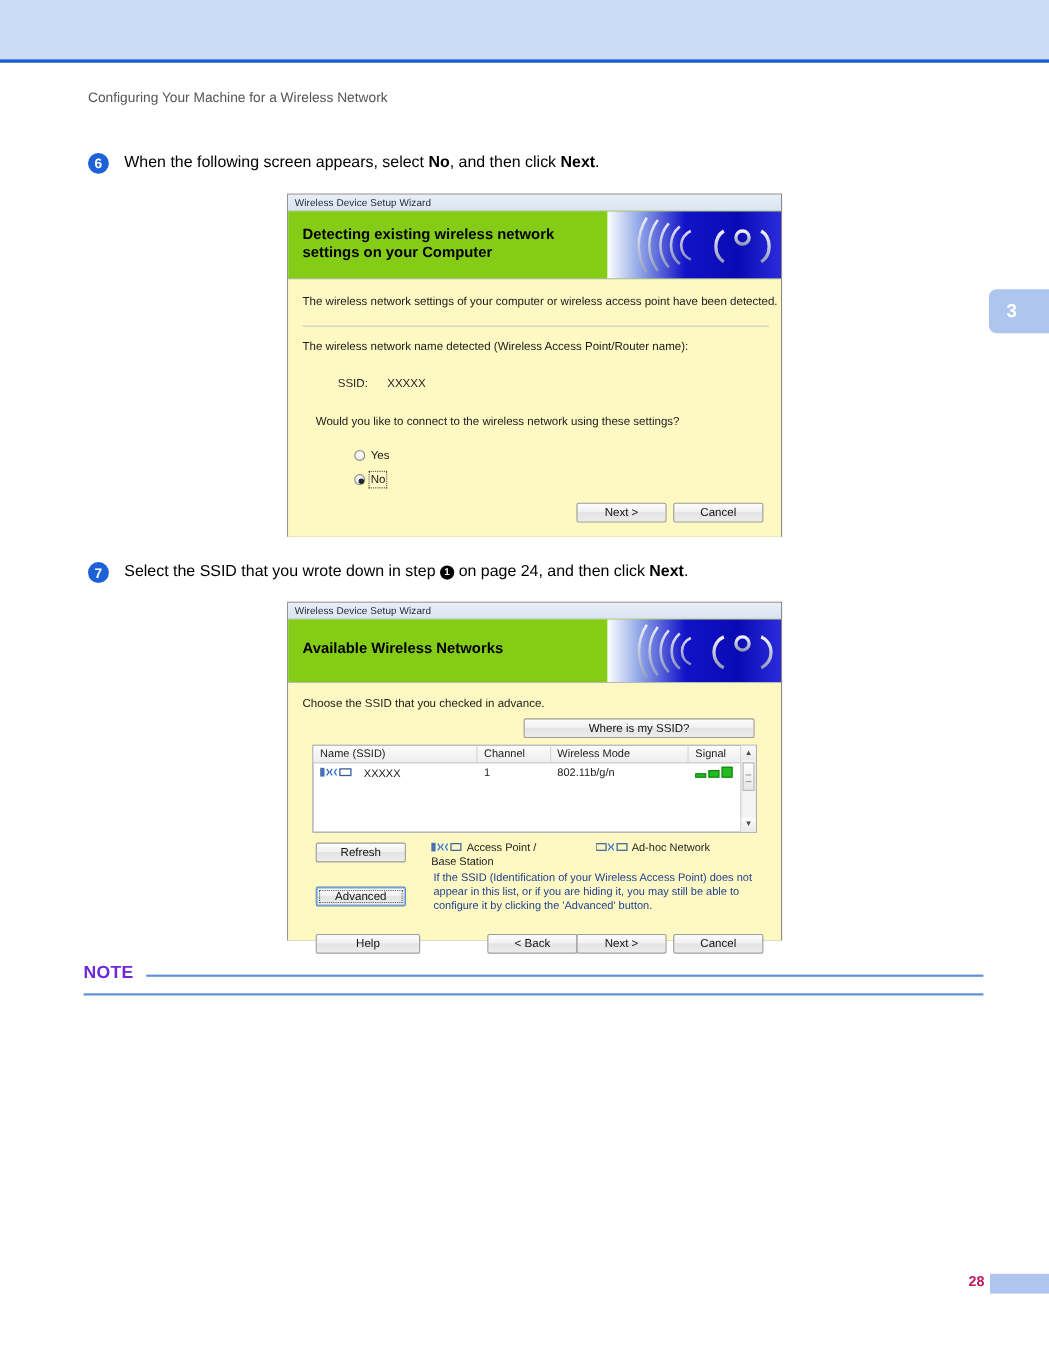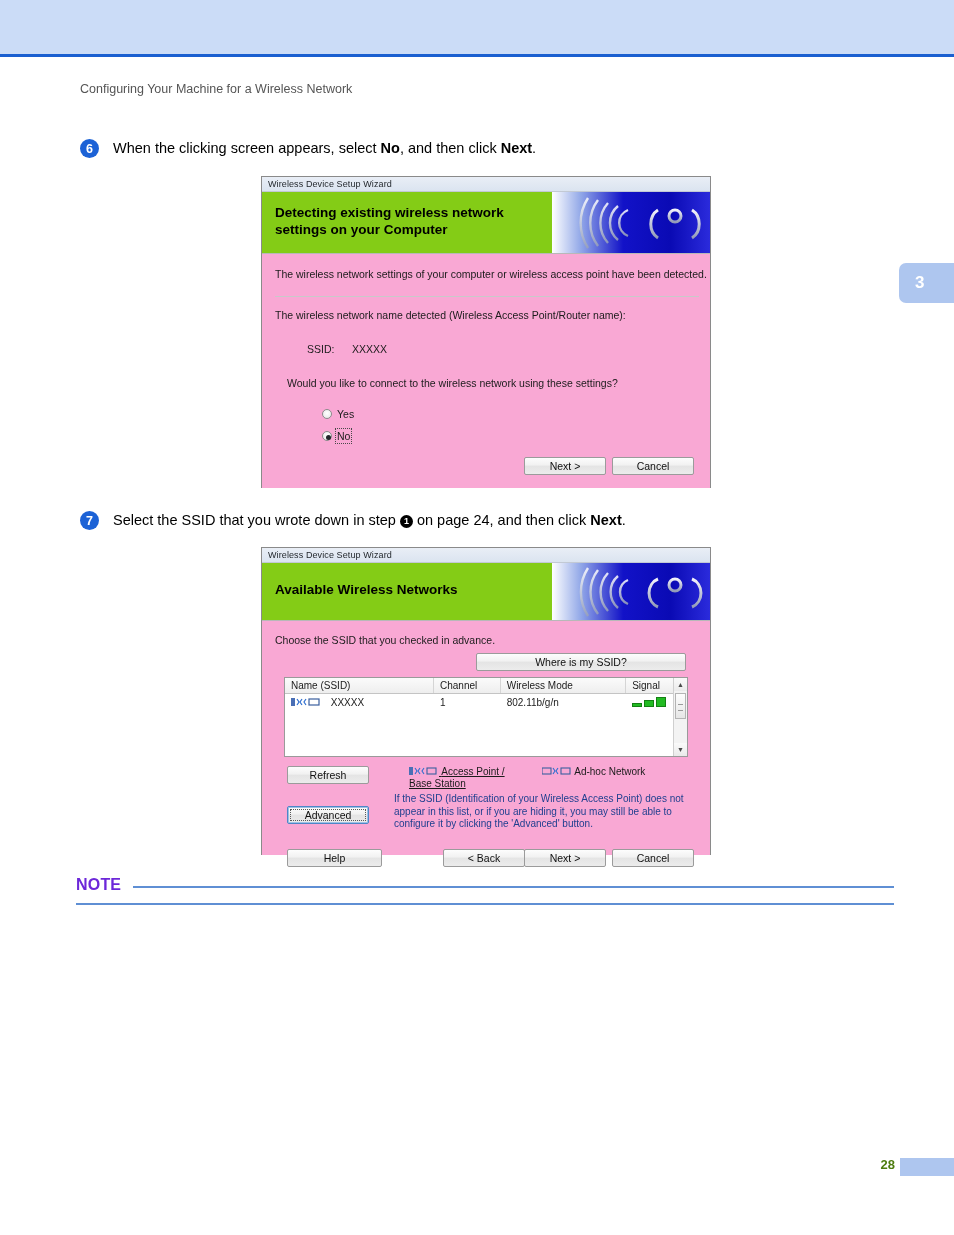--- a/index.html
+++ b/index.html
@@ -29,21 +29,21 @@
     display: flex; align-items: center; justify-content: flex-start;
     padding-left: 16px;
   }
   .footer-bar {
     position: absolute; left: 900px; top: 1158px;
     width: 54px; height: 18px; background: #aec6ef;
   }
   .footer-page {
     position: absolute; left: 855px; top: 1157px;
     width: 40px; text-align: right;
-    font-size: 13px; font-weight: bold; color: #4d7c0f;
+    font-size: 13px; font-weight: bold; color: #be185d;
   }
   .running-head {
     position: absolute; left: 80px; top: 82px;
     font-size: 12.5px; color: #555555;
   }
 
   
   .step { position: absolute; left: 80px; }
   .step-num {
     position: absolute; left: 0; top: 1px;
@@ -87,21 +87,21 @@
     overflow: hidden;
   }
   .dlg-banner .banner-title {
     position: absolute; left: 13px; top: 12px;
     font-size: 13.5px; font-weight: bold; color: #000;
     line-height: 17px; z-index: 3;
   }
   .banner-art {
     position: absolute; right: 0; top: 0; height: 62px; width: 158px;
   }
-  .dlg-body { position: relative; background: #f9a8d4; }
+  .dlg-body { position: relative; background: #fef9c3; }
   .dlg-text {
     position: absolute; font-size: 10.5px; color: #1b1b1b;
   }
   .hr-line {
     position: absolute; height: 1px; background: #c9c9c9;
   }
 
   
   .radio-row { position: absolute; display: flex; align-items: center; }
   .radio-dot {
@@ -220,21 +220,21 @@
 <div class="chapter-tab">
   <span>3</span>
 </div>
 
 <div class="footer-bar"></div>
 <div class="footer-page">28</div>
 
 <div class="step" style="top:138px;">
   <div class="step-num">6</div>
   <div class="step-text">
-    <span>When the clicking screen appears, select </span><b>No</b><span>, and then click </span><b>Next</b><span>.</span>
+    <span>When the following screen appears, select </span><b>No</b><span>, and then click </span><b>Next</b><span>.</span>
   </div>
 </div>
 
 <div class="dialog" style="left:261px; top:176px; width:450px; height:312px;">
 
   <div class="dlg-titlebar">Wireless Device Setup Wizard</div>
 
   <div class="dlg-banner">
     <div class="banner-title">
       <div>Detecting existing wireless network</div>
@@ -384,21 +384,21 @@
       <div class="lb-scroll">
         <div class="arrow up">▲</div>
         <div class="thumb"></div>
         <div class="arrow down">▼</div>
       </div>
     </div>
 
     <div class="winbtn" style="left:25px; top:145px; width:82px;">Refresh</div>
     <div class="winbtn focusring" style="left:25px; top:173px; width:82px;margin-top:12px;">Advanced</div>
 
-    <div class="legend" style="left:147px; top:145px; width:120px;text-decoration:underline;">
+    <div class="legend" style="left:130px; top:145px; width:120px;">
       <span>
         <svg width="30" height="9" viewBox="0 0 30 9" style="vertical-align:-1px;">
           <rect x="0" y="0" width="4" height="8" fill="#4a6fb5"></rect>
           <path d="M6 1 L8 4 L6 7" stroke="#2f6fd0" stroke-width="1.1" fill="none"></path>
           <path d="M11 1 L9 4 L11 7" stroke="#2f6fd0" stroke-width="1.1" fill="none"></path>
           <path d="M15 1 L13 4 L15 7" stroke="#2f6fd0" stroke-width="1.1" fill="none"></path>
           <rect x="18" y="1" width="9" height="6" fill="none" stroke="#3b5f9e" stroke-width="1.1"></rect>
         </svg>
       </span>
       <span>Access Point / Base Station</span>

